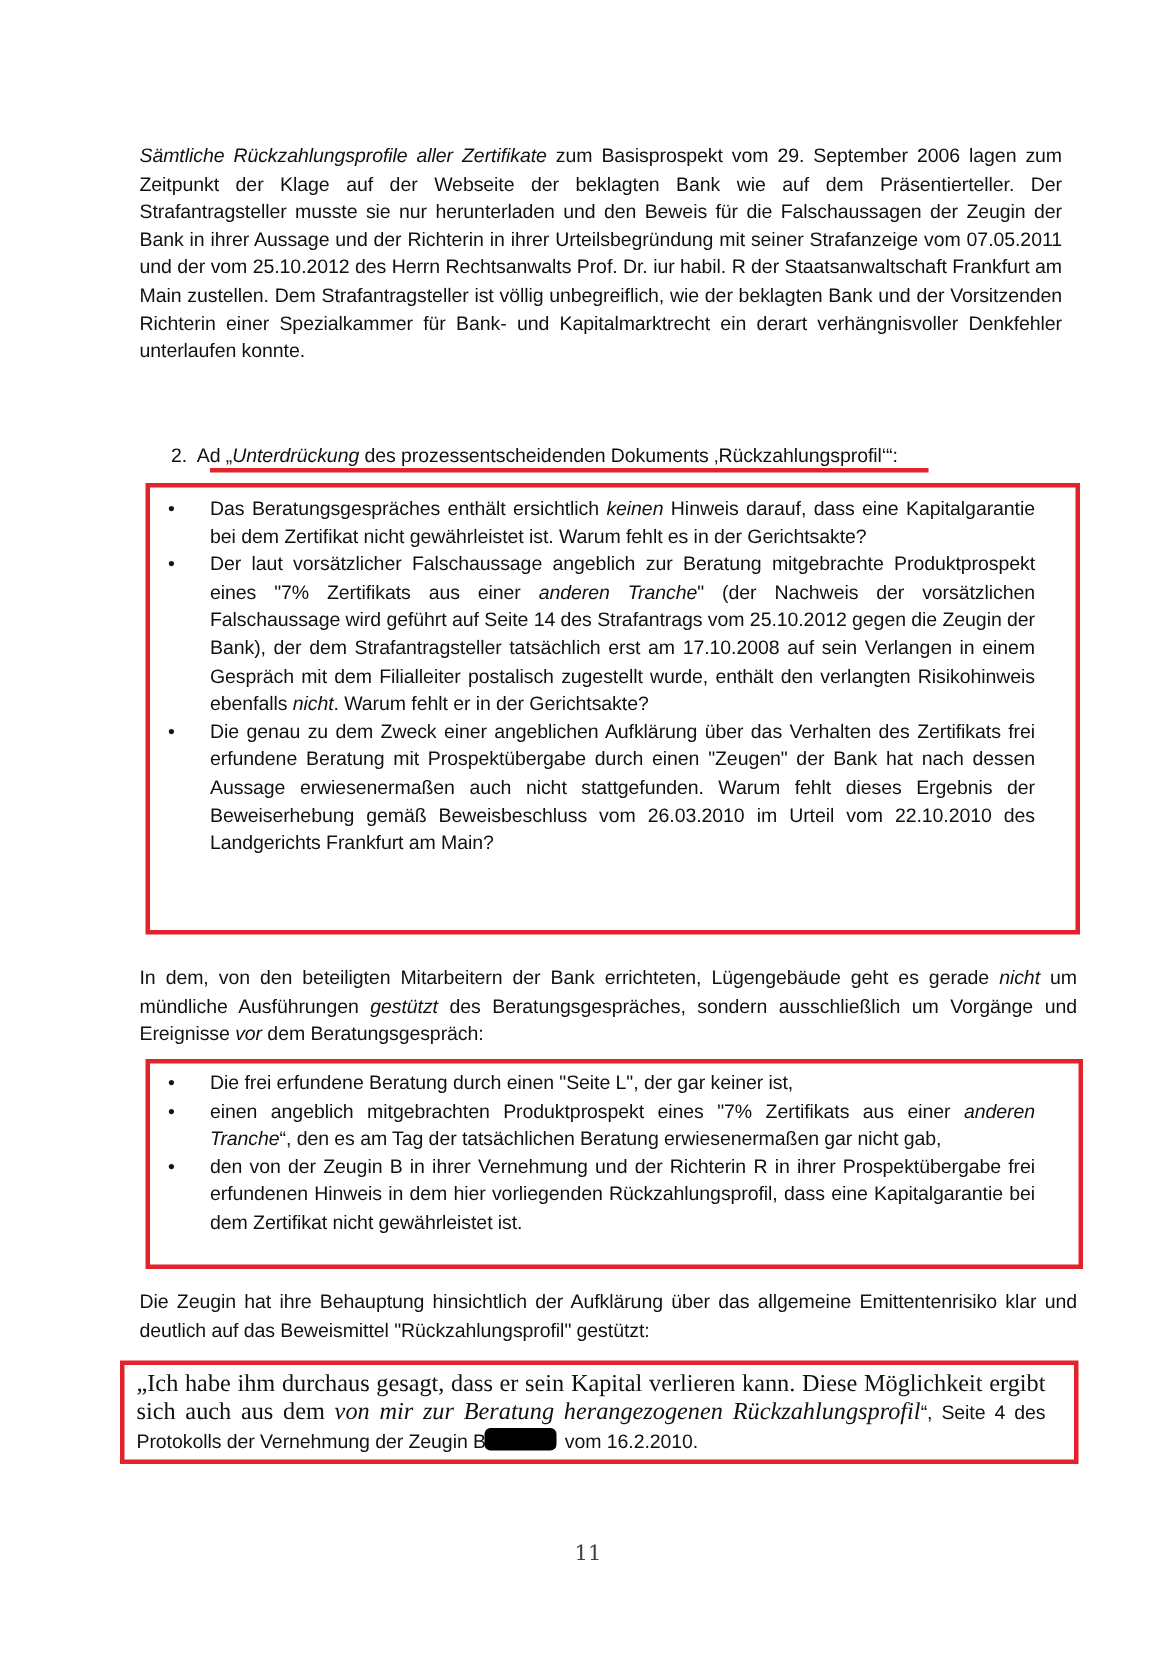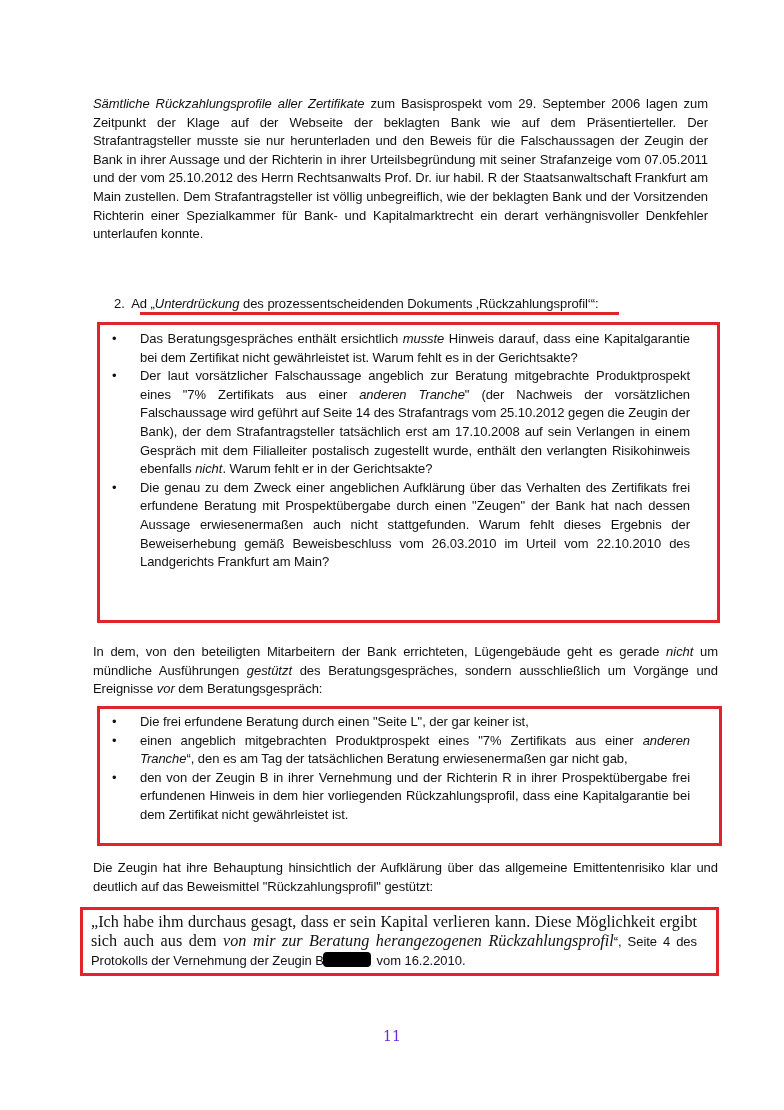--- a/index.html
+++ b/index.html
@@ -10,41 +10,41 @@
   .blk { position:absolute; }
   p { margin:0; }
   .just { text-align:justify; text-align-last:left; }
   .redbox { position:absolute; border:3px solid #e3232c; box-sizing:border-box; }
   ul.bul { list-style:none; margin:0; padding:0; }
   ul.bul li { position:relative; padding-left:40px; text-align:justify; text-align-last:left; }
   ul.bul li .bullet { position:absolute; left:12px; top:0; }
   .redline { position:absolute; height:3px; background:#e3232c; }
   .redact { display:inline-block; width:48px; height:15px; background:#000; border-radius:4px; vertical-align:-2px; margin-left:-1px; margin-right:2px; }
   .pageno { position:absolute; left:0; width:784px; top:1028px; text-align:center;
-            font-family:"DejaVu Serif", serif; font-size:14px; color:#6d28d9; }
+            font-family:"DejaVu Serif", serif; font-size:14px; color:#404040; }
 </style>
 </head>
 <body>
 
 <div class="blk sans" style="left:93px; top:95px; width:615px;">
   <p class="just">
     <i>Sämtliche Rückzahlungsprofile aller Zertifikate</i><span> zum Basisprospekt vom 29. September 2006 lagen zum Zeitpunkt der Klage auf der Webseite der beklagten Bank wie auf dem Präsentierteller. Der Strafantragsteller musste sie nur herunterladen und den Beweis für die Falschaussagen der Zeugin der Bank in ihrer Aussage und der Richterin in ihrer Urteilsbegründung mit seiner Strafanzeige vom 07.05.2011 und der vom 25.10.2012 des Herrn Rechtsanwalts Prof. Dr. iur habil. R der Staatsanwaltschaft Frankfurt am Main zustellen. Dem Strafantragsteller ist völlig unbegreiflich, wie der beklagten Bank und der Vorsitzenden Richterin einer Spezialkammer für Bank- und Kapitalmarktrecht ein derart verhängnisvoller Denkfehler unterlaufen konnte.</span>
   </p>
 </div>
 
 <div class="blk sans" style="left:93px; top:295px; width:640px; white-space:nowrap;margin-left:21px;">
   <span>2.</span>&nbsp;
   <span>Ad </span><span>„</span><i>Unterdrückung</i><span> des prozessentscheidenden Dokuments ‚Rückzahlungsprofil‘“:</span>
 </div>
 <div class="redline" style="left:140px; top:312px; width:479px;"></div>
 
 <div class="redbox" style="left:97px; top:322px; width:623px; height:301px;"></div>
 <div class="blk sans" style="left:100px; top:330px; width:590px;">
   <ul class="bul" id="box1-list">
-      <li><span class="bullet">•</span><span>Das Beratungsgespräches enthält ersichtlich </span><i>musste</i><span> Hinweis darauf, dass eine Kapitalgarantie bei dem Zertifikat nicht gewährleistet ist. Warum fehlt es in der Gerichtsakte?</span></li>
+      <li><span class="bullet">•</span><span>Das Beratungsgespräches enthält ersichtlich </span><i>keinen</i><span> Hinweis darauf, dass eine Kapitalgarantie bei dem Zertifikat nicht gewährleistet ist. Warum fehlt es in der Gerichtsakte?</span></li>
       <li><span class="bullet">•</span><span>Der laut vorsätzlicher Falschaussage angeblich zur Beratung mitgebrachte Produktprospekt eines "7% Zertifikats aus einer </span><i>anderen Tranche</i><span>" (der Nachweis der vorsätzlichen Falschaussage wird geführt auf Seite 14 des Strafantrags vom 25.10.2012 gegen die Zeugin der Bank), der dem Strafantragsteller tatsächlich erst am 17.10.2008 auf sein Verlangen in einem Gespräch mit dem Filialleiter postalisch zugestellt wurde, enthält den verlangten Risikohinweis ebenfalls </span><i>nicht</i><span>. Warum fehlt er in der Gerichtsakte?</span></li>
       <li><span class="bullet">•</span><span>Die genau zu dem Zweck einer angeblichen Aufklärung über das Verhalten des Zertifikats frei erfundene Beratung mit Prospektübergabe durch einen "Zeugen" der Bank hat nach dessen Aussage erwiesenermaßen auch nicht stattgefunden. Warum fehlt dieses Ergebnis der Beweiserhebung gemäß Beweisbeschluss vom 26.03.2010 im Urteil vom 22.10.2010 des Landgerichts Frankfurt am Main?</span></li>
     </ul>
 </div>
 
 <div class="blk sans" style="left:93px; top:643px; width:625px;">
   <p class="just" id="para3"><span>In dem, von den beteiligten Mitarbeitern der Bank errichteten, Lügengebäude geht es gerade </span><i>nicht</i><span> um mündliche Ausführungen </span><i>gestützt</i><span> des Beratungsgespräches, sondern ausschließlich um Vorgänge und Ereignisse </span><i>vor</i><span> dem Beratungsgespräch:</span></p>
 </div>
 
 <div class="redbox" style="left:97px; top:706px; width:625px; height:140px;"></div>

